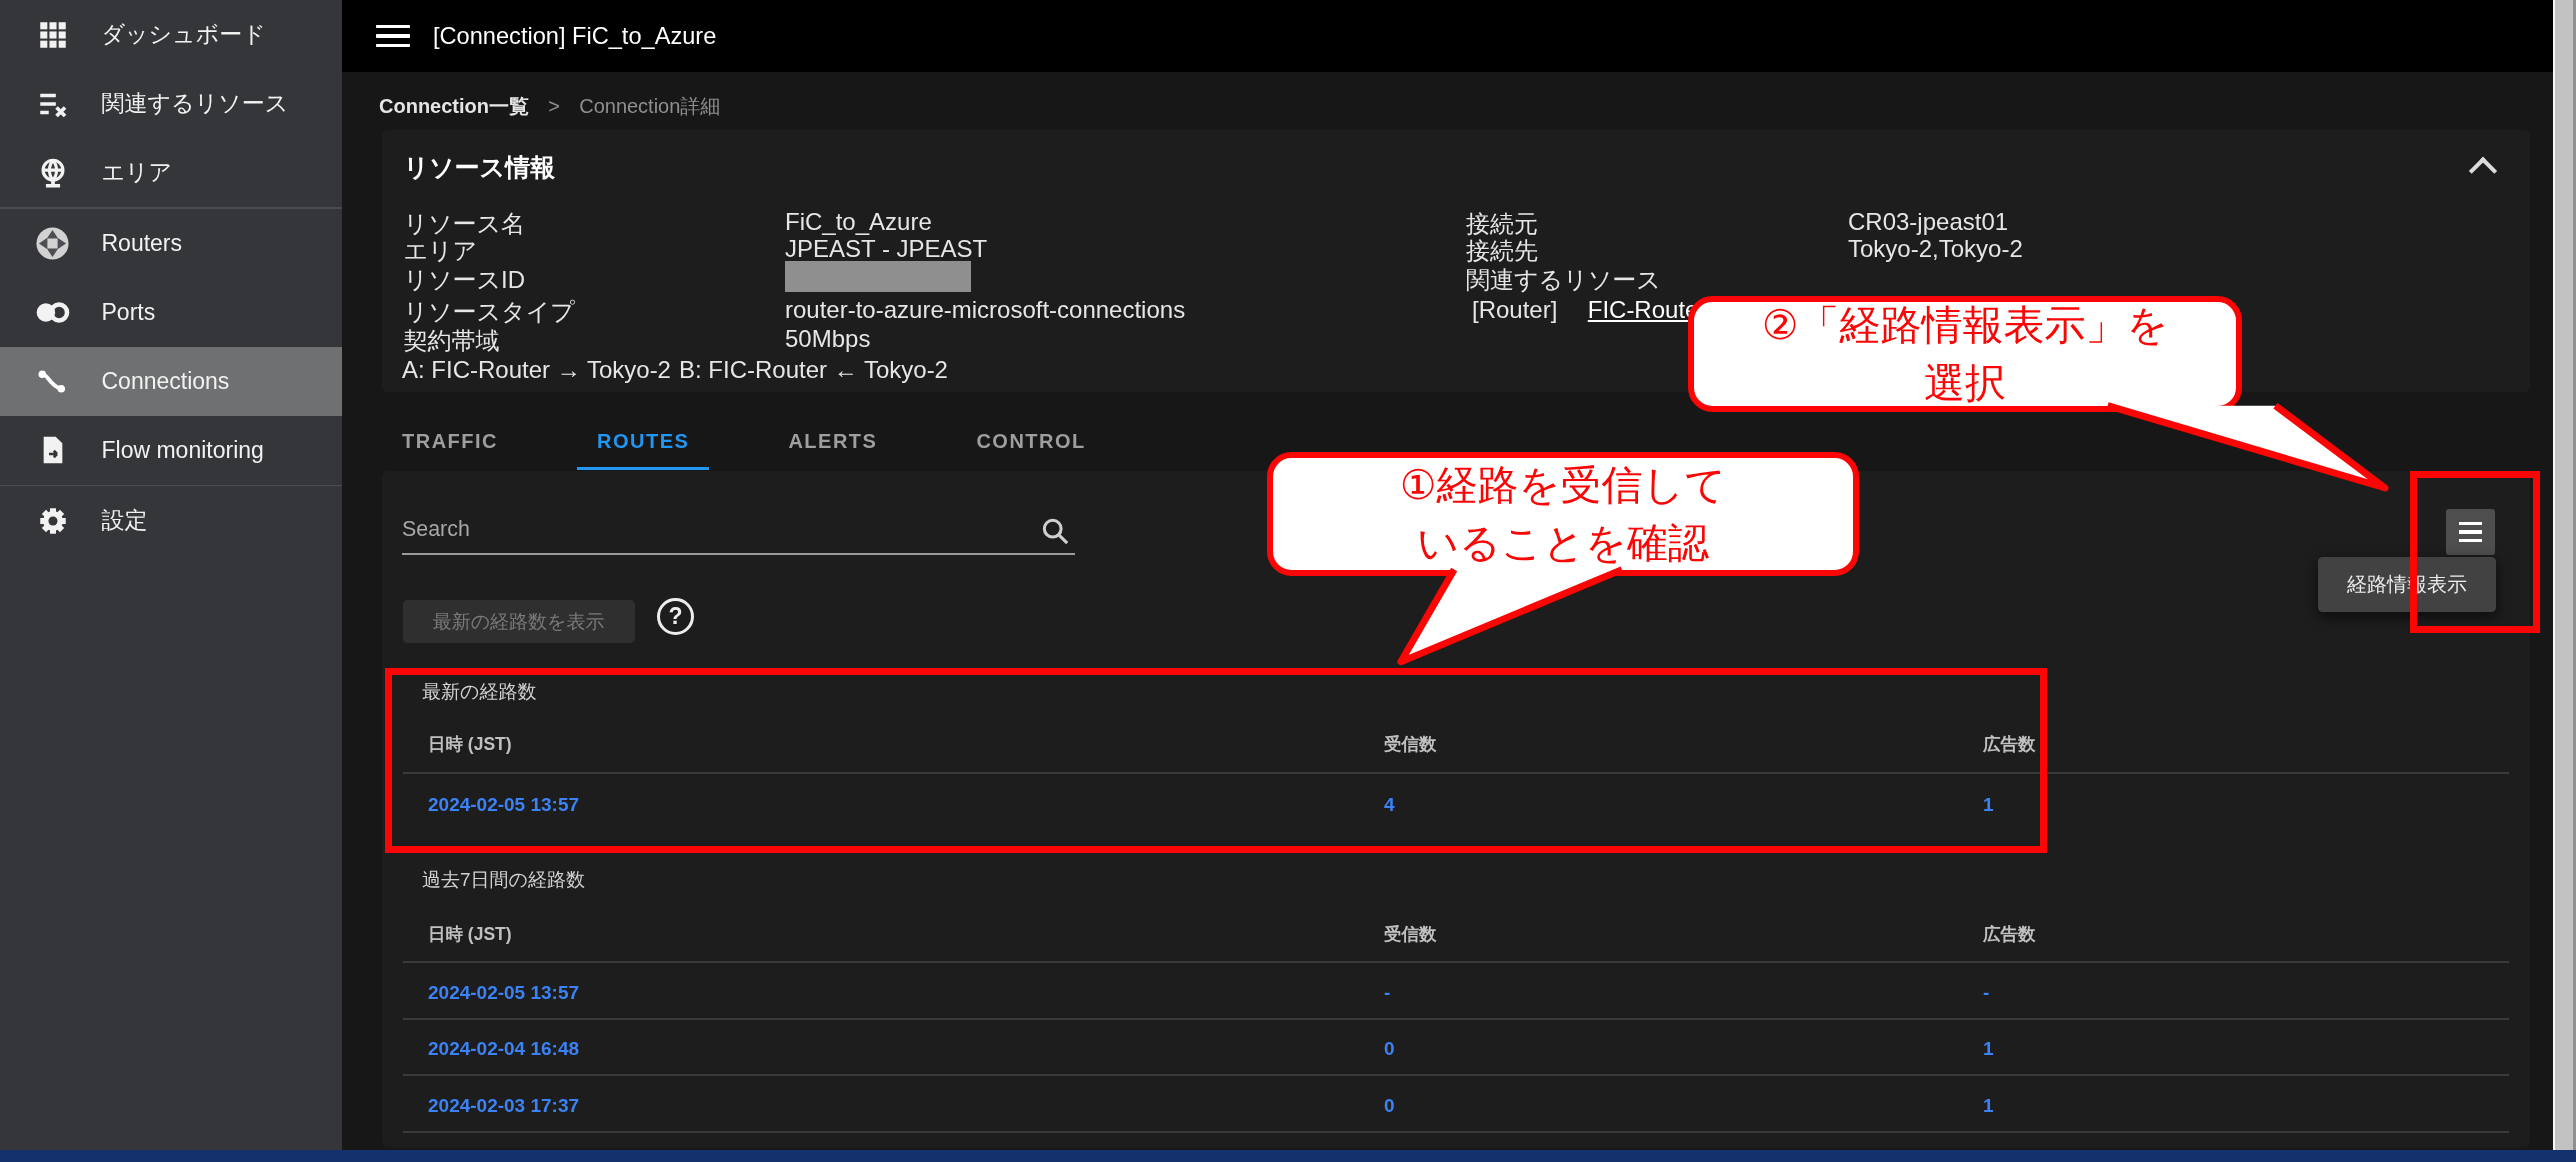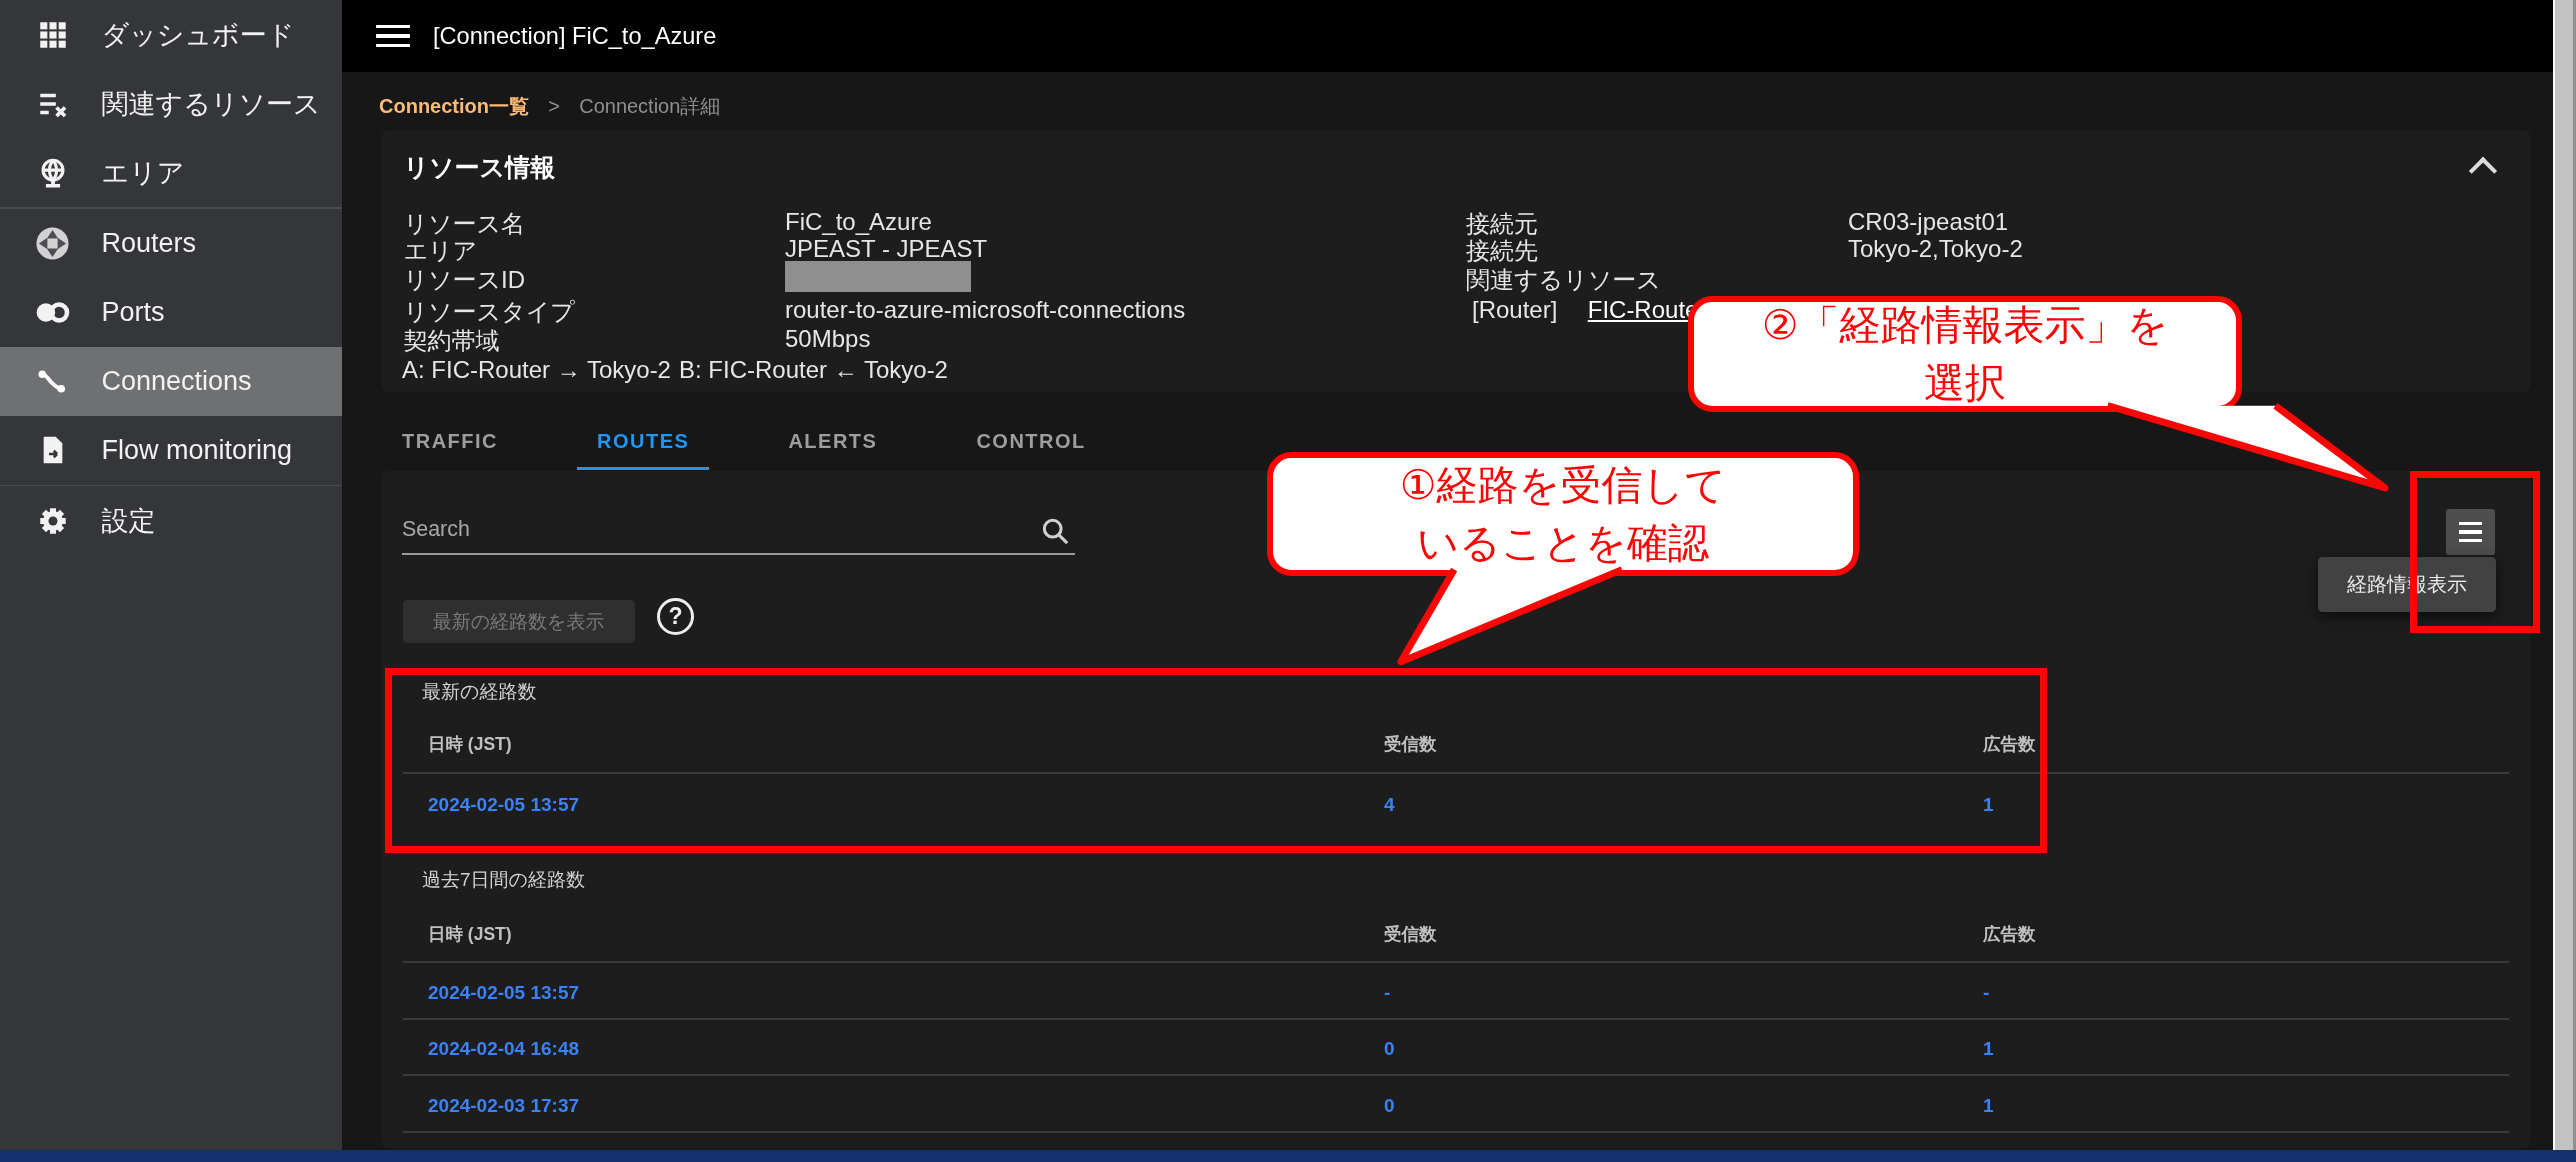--- a/index.html
+++ b/index.html
@@ -5,34 +5,34 @@
   * { margin:0; padding:0; box-sizing:border-box; }
   html,body { width:2576px; height:1162px; overflow:hidden; background:#161616;
     font-family:"Liberation Sans","DejaVu Sans",sans-serif; }
   #app { position:relative; width:2576px; height:1162px; }
 
   
   .sidebar { position:absolute; left:0; top:0; width:342px; height:1150px; background:#343639; z-index:5; }
   .side-item { position:relative; height:69px; display:flex; align-items:center; cursor:pointer; }
   .side-item.selected { background:#6f7072; }
   .side-item .ic { width:37px; height:37px; margin-left:34px; display:flex; align-items:center; justify-content:center; flex:0 0 37px; }
-  .side-item .lbl { margin-left:30.5px; font-size:27px; font-weight:500; color:#f2f2f2; white-space:nowrap; }
+  .side-item .lbl { margin-left:30.5px; font-size:23px; font-weight:500; color:#f2f2f2; white-space:nowrap; }
   .side-divider { height:1.5px; background:#4a4c4e; margin:0; }
 
   
   .header { position:absolute; left:342px; top:0; width:2211px; height:72px; background:#000000; display:flex; align-items:center; z-index:4; }
   .burger { width:34px; height:23px; margin-left:34px; display:flex; flex-direction:column; justify-content:space-between; cursor:pointer; }
   .burger span { display:block; height:3.8px; background:#ffffff; border-radius:0.8px; }
   .header-title { margin-left:23px; font-size:23.6px; font-weight:500; color:#ffffff; }
 
   .main-bg { position:absolute; left:342px; top:72px; width:2211px; height:1078px; background:#171717; }
 
   
   .breadcrumb { position:absolute; left:379px; top:93px; font-size:20px; color:#8f8f8f; z-index:6; }
-  .breadcrumb .bc-current { color:#fdba74; font-weight:700; }
+  .breadcrumb .bc-current { color:#e5e5e5; font-weight:700; }
   .breadcrumb .bc-sep { margin:0 13.7px; color:#8f8f8f; }
 
   
   .card { position:absolute; background:#1d1d1d; border-radius:6.1px; z-index:6;text-decoration:underline; }
   .res-card { left:382px; top:130px; width:2148px; height:262px; }
   .res-title { position:absolute; left:21.4px; top:21.4px; font-size:25px; font-weight:700; color:#fff; }
   .chevron-up { position:absolute; right:37px; top:30.5px; width:20px; height:20px; border-top:4.6px solid #dcdcdc; border-right:4.6px solid #dcdcdc; transform:rotate(-45deg); cursor:pointer; }
   .fld { position:absolute; font-size:24px; color:#e6e6e6; white-space:nowrap; }
   .redacted { position:absolute; left:403px; top:131px; width:186px; height:30.5px; background:#8f8f8f; }
   .res-link { color:#fff; text-decoration:underline; cursor:pointer; }

